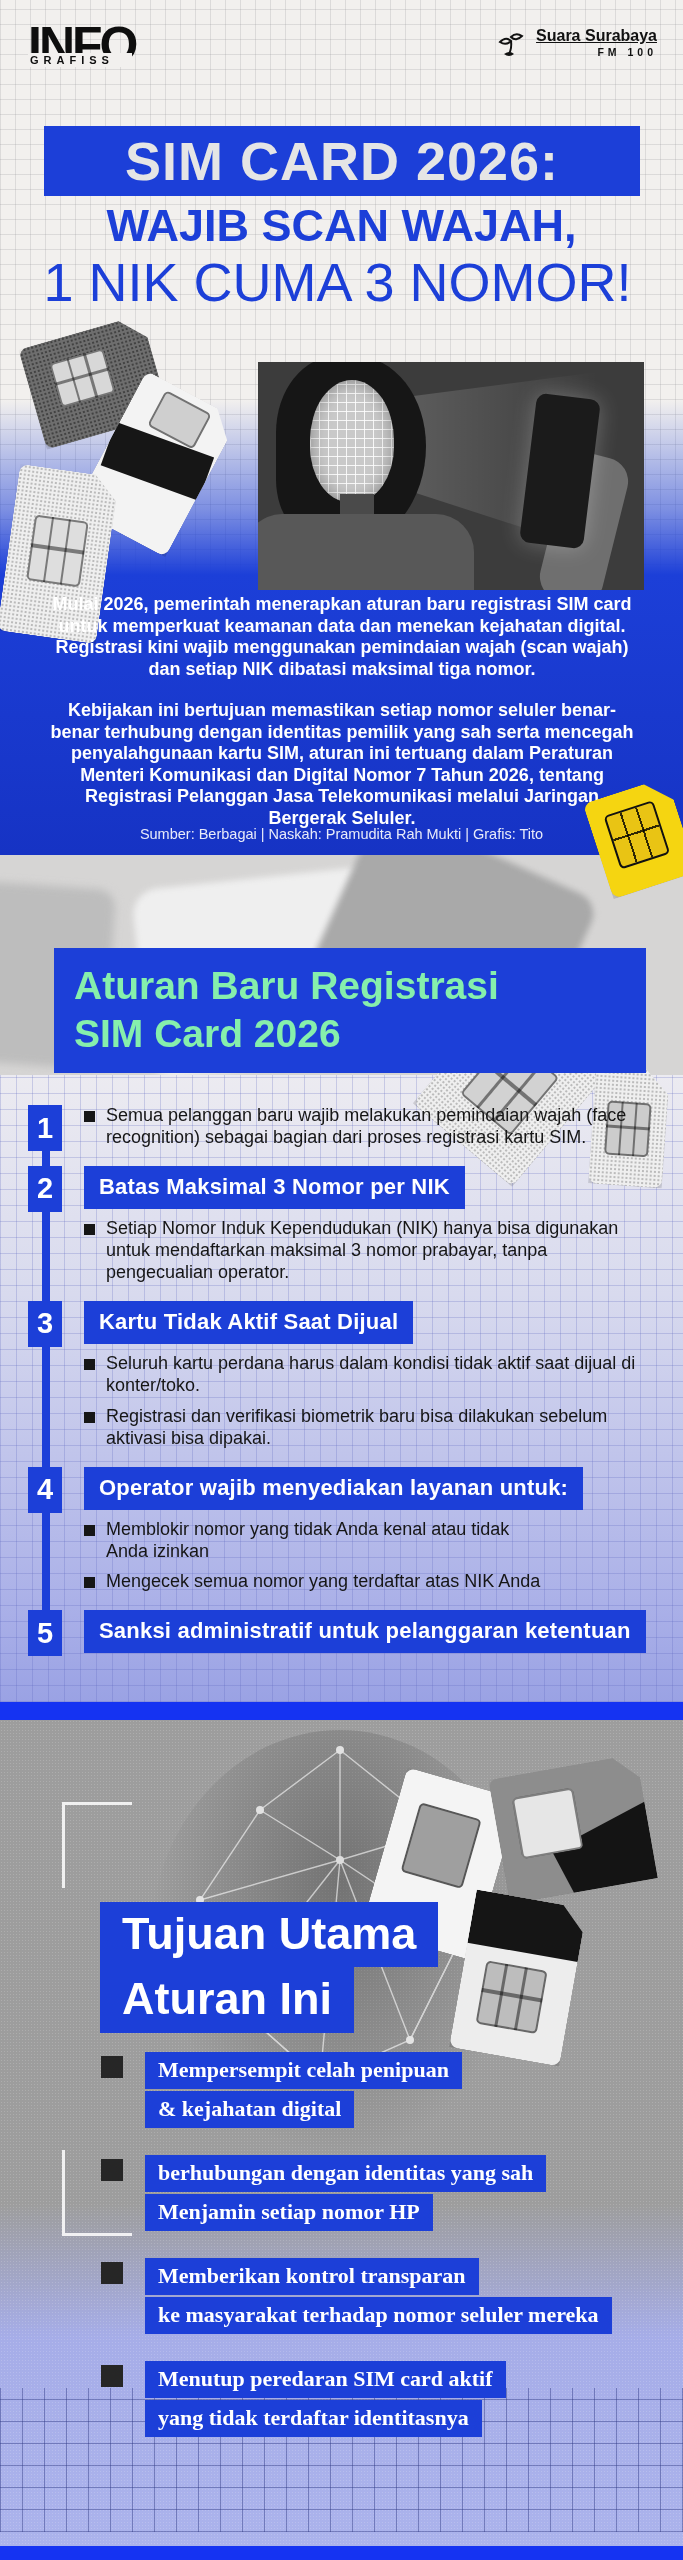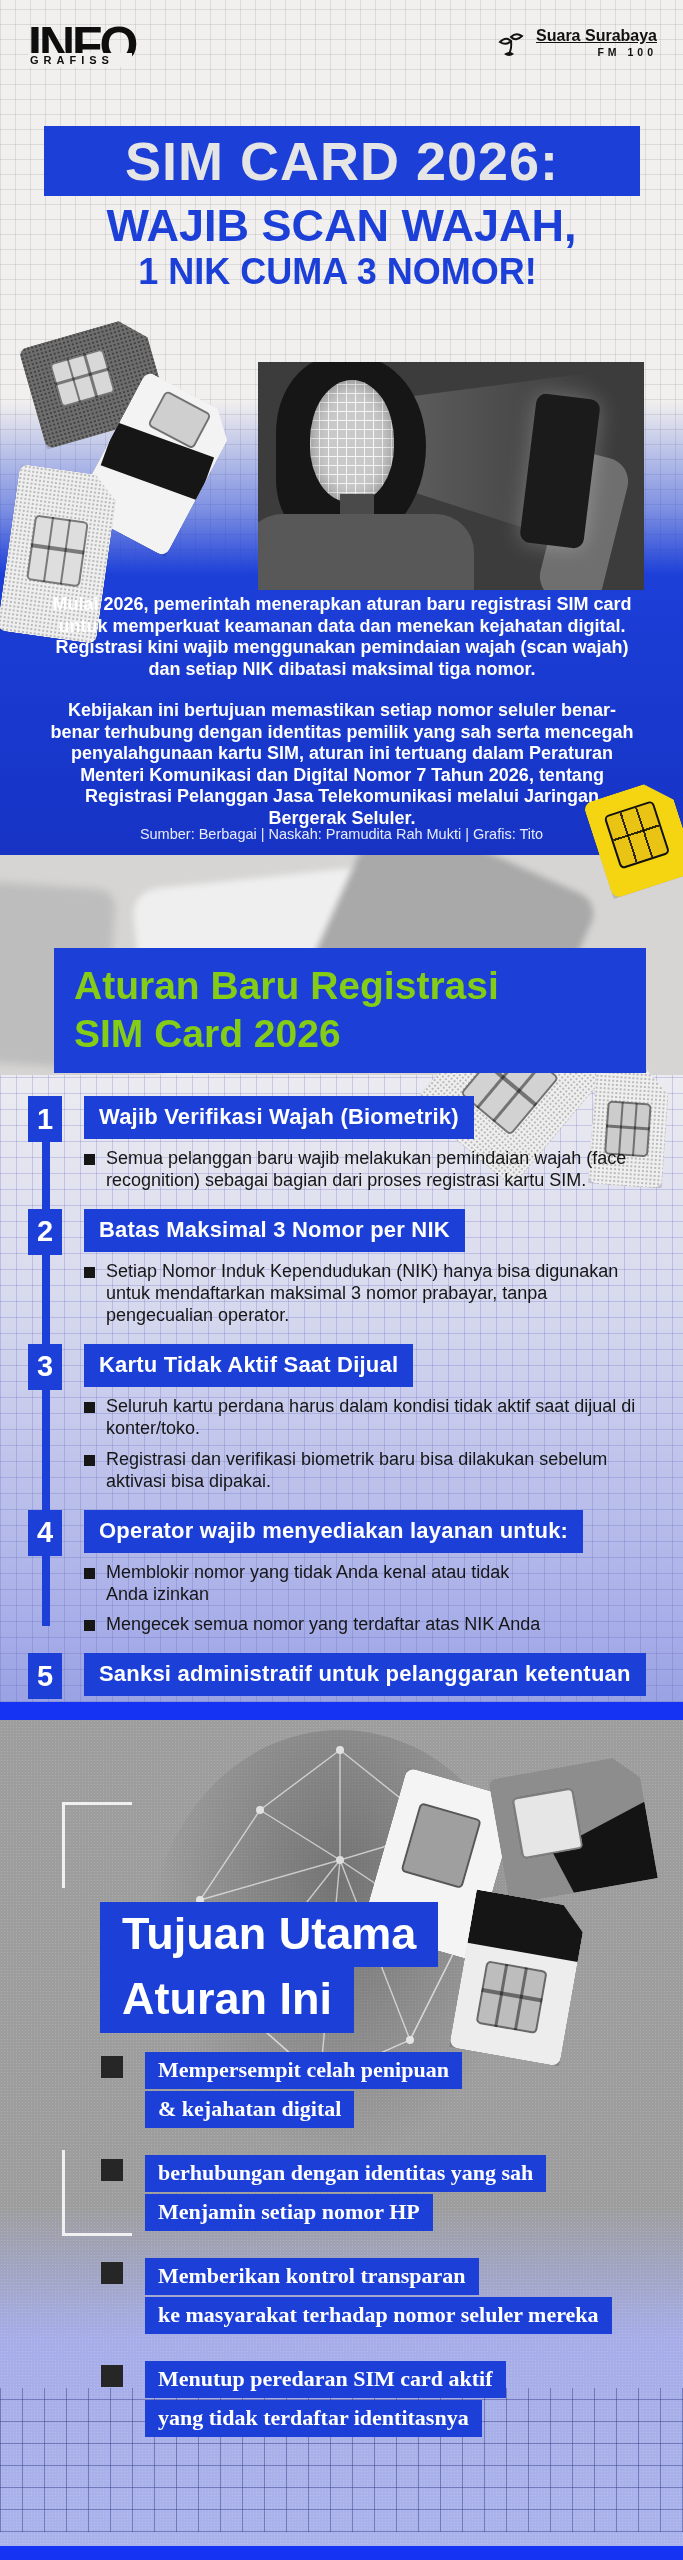--- a/index.html
+++ b/index.html
@@ -22,21 +22,21 @@
   .ss-txt{text-align:right;line-height:1;}
   .ss-name{font-size:16px;font-weight:800;color:#111;text-decoration:underline;}
   .ss-freq{font-size:10.5px;font-weight:700;letter-spacing:4px;color:#111;margin-top:3px;}
   
   .t-box{position:absolute;left:44px;top:126px;width:596px;height:70px;background:#1c3fd8;z-index:5;
     display:flex;align-items:center;justify-content:center;}
   .t-box span{color:#e5e5e5;font-size:54px;font-weight:800;letter-spacing:1px;}
   .t-l2{position:absolute;left:0;right:0;top:200px;text-align:center;color:#1c3fd8;
     font-size:45px;font-weight:800;letter-spacing:0px;z-index:5;}
   .t-l3{position:absolute;left:0;right:8px;top:251px;text-align:center;color:#1c3fd8;
-    font-size:36px;font-weight:700;z-index:5;}
+    font-size:54px;font-weight:400;z-index:5;}
   
   .blue-panel{position:absolute;left:0;top:400px;width:683px;height:455px;z-index:1;
     background:linear-gradient(180deg, rgba(28,63,216,0) 0px, rgba(28,63,216,.55) 110px, #1c3fd8 175px, #1633c4 455px);}
   
   .photo{position:absolute;left:258px;top:362px;width:386px;height:228px;background:#3c3c3c;overflow:hidden;z-index:2;}
   .ph-beam{position:absolute;left:90px;top:10px;width:250px;height:180px;
     background:linear-gradient(90deg, rgba(255,255,255,.22), rgba(255,255,255,0));
     clip-path:polygon(0 18%,100% 0,100% 100%,0 55%);}
   .ph-hair{position:absolute;left:18px;top:-6px;width:150px;height:190px;background:#161616;border-radius:46% 54% 60% 40%;}
   .ph-face{position:absolute;left:52px;top:18px;width:84px;height:122px;border-radius:50% 50% 46% 46%;
@@ -70,21 +70,21 @@
   .sim-yellow .chip{left:16px;top:18px;width:52px;height:56px;background-color:#e9c414;border-color:#111;
     background-image:
       linear-gradient(rgba(0,0,0,0) 0 44%, rgba(0,0,0,.8) 44% 48%, rgba(0,0,0,0) 48%),
       linear-gradient(90deg, rgba(0,0,0,0) 0 30%, rgba(0,0,0,.8) 30% 34%, rgba(0,0,0,0) 34% 64%, rgba(0,0,0,.8) 64% 68%, rgba(0,0,0,0) 68%);}
   
   .strip{position:absolute;left:0;top:855px;width:683px;height:220px;background:#d6d5d4;overflow:hidden;z-index:2;}
   .strip .blur1{position:absolute;left:140px;top:20px;width:300px;height:190px;background:#efefef;border-radius:26px;transform:rotate(-6deg);filter:blur(3px);}
   .strip .blur2{position:absolute;left:330px;top:-10px;width:240px;height:200px;background:#a9a9a9;border-radius:22px;transform:rotate(24deg);filter:blur(3px);}
   .strip .blur3{position:absolute;left:-40px;top:30px;width:150px;height:180px;background:#bdbdbd;border-radius:18px;transform:rotate(4deg);filter:blur(4px);}
   .s2-title{position:absolute;left:54px;top:948px;width:592px;background:#1c3fd8;z-index:4;padding:14px 20px 16px;}
-  .s2-title .l{color:#84cc16;font-size:39px;font-weight:800;line-height:1.22;}
+  .s2-title .l{color:#86efac;font-size:39px;font-weight:800;line-height:1.22;}
   .sim-d{left:452px;top:995px;width:130px;height:170px;transform:rotate(40deg);z-index:3;}
   .sim-d .chip{left:30px;top:56px;width:66px;height:76px;background-color:#d2d2d2;}
   .sim-e{left:592px;top:1068px;width:74px;height:118px;transform:rotate(4deg);z-index:3;}
   .sim-e .chip{left:14px;top:34px;width:44px;height:54px;background-color:#cccccc;}
   
   .rules-bg{position:absolute;left:0;top:1075px;width:683px;height:627px;z-index:1;
     background:linear-gradient(180deg,#ecebf1 0%,#d8daee 35%,#aab0e8 85%,#9aa2e4 100%);}
   .rules-bg::after{content:"";position:absolute;inset:0;
     background-image:
       repeating-linear-gradient(0deg, rgba(90,100,190,.25) 0 1px, transparent 1px 16px),
@@ -213,21 +213,20 @@
   <div class="sim sim-e spk-light">
       <div class="chip"></div>
     </div>
 
   <div class="rules-bg"></div>
   <div class="rules">
     <div class="conn"></div>
 
     <div class="rule">
       <div class="rule-num">1</div>
-      <span class="rule-head">Wajib Verifikasi Wajah (Biometrik)</span>
       <div class="rule-bullets">
         <div class="bullet">
             <span class="sq"></span>
             <span class="bt">Semua pelanggan baru wajib melakukan pemindaian wajah (face recognition) sebagai bagian dari proses registrasi kartu SIM.</span>
           </div>
       </div>
     </div>
 
     <div class="rule">
       <div class="rule-num">2</div>

